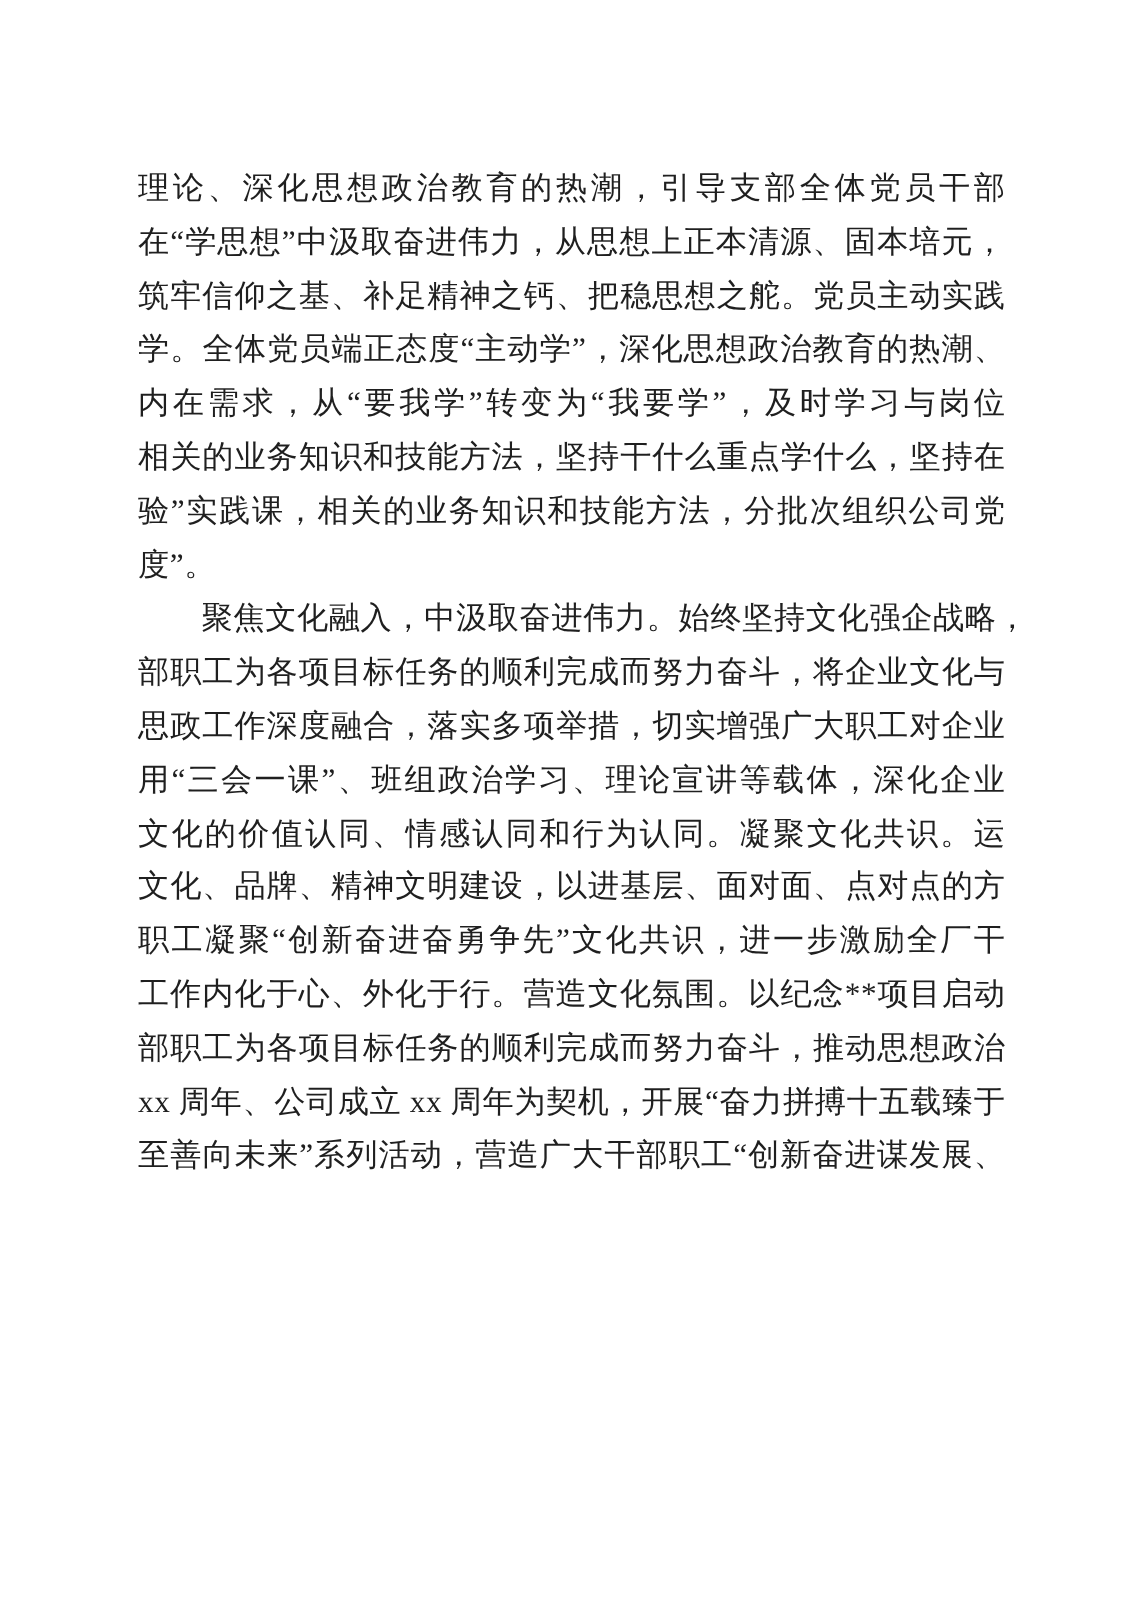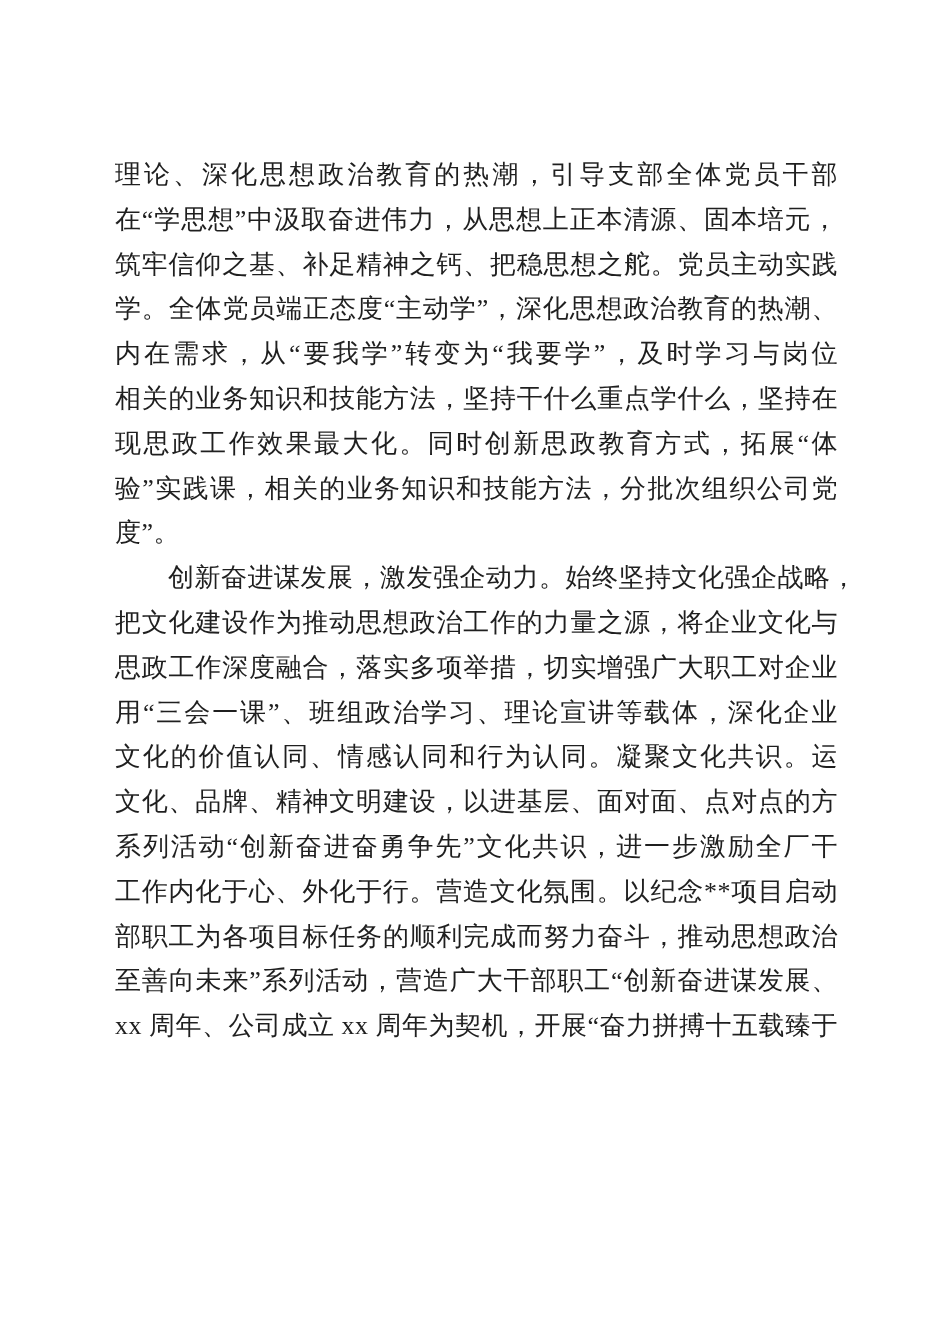--- a/index.html
+++ b/index.html
@@ -14,21 +14,21 @@
   }
   .page {
     position: relative;
     width: 950px;
     height: 1344px;
     background: #ffffff;
   }
   .text-block {
     position: absolute;
     left: 115px;
-    top: 153px;
+    top: 135px;
     width: 723px;
   }
   .text-line {
     font-family: "Liberation Serif", "DejaVu Serif", serif;
     font-size: 26px;
     line-height: 44.8px;
     height: 44.8px;
     color: #1f1f1f;
     white-space: nowrap;
     text-align: justify;
@@ -49,28 +49,27 @@
 <body style="background: rgb(255, 255, 255);">
 
 <div class="page">
   <div class="text-block" id="text-block" style="color: rgb(31, 31, 31);">
       <div class="text-line">理论、深化思想政治教育的热潮，引导支部全体党员干部</div>
       <div class="text-line">在“学思想”中汲取奋进伟力，从思想上正本清源、固本培元，</div>
       <div class="text-line">筑牢信仰之基、补足精神之钙、把稳思想之舵。党员主动实践</div>
       <div class="text-line">学。全体党员端正态度“主动学”，深化思想政治教育的热潮、</div>
       <div class="text-line">内在需求，从“要我学”转变为“我要学”，及时学习与岗位</div>
       <div class="text-line">相关的业务知识和技能方法，坚持干什么重点学什么，坚持在</div>
-      <div class="text-line">现思政工作效果最大化。同时创新思政教育方式，拓展“体</div>
       <div class="text-line">验”实践课，相关的业务知识和技能方法，分批次组织公司党</div>
       <div class="text-line left">度”。</div>
-      <div class="text-line left indent">创新奋进谋发展，激发强企动力。始终坚持文化强企战略，</div>
-      <div class="text-line">把文化建设作为推动思想政治工作的力量之源，将企业文化与</div>
+      <div class="text-line left indent">聚焦文化融入，中汲取奋进伟力。始终坚持文化强企战略，</div>
+      <div class="text-line">部职工为各项目标任务的顺利完成而努力奋斗，将企业文化与</div>
       <div class="text-line">思政工作深度融合，落实多项举措，切实增强广大职工对企业</div>
       <div class="text-line">用“三会一课”、班组政治学习、理论宣讲等载体，深化企业</div>
       <div class="text-line">文化的价值认同、情感认同和行为认同。凝聚文化共识。运</div>
       <div class="text-line">文化、品牌、精神文明建设，以进基层、面对面、点对点的方</div>
-      <div class="text-line">系列活动“创新奋进奋勇争先”文化共识，进一步激励全厂干</div>
+      <div class="text-line">职工凝聚“创新奋进奋勇争先”文化共识，进一步激励全厂干</div>
       <div class="text-line">工作内化于心、外化于行。营造文化氛围。以纪念**项目启动</div>
       <div class="text-line">部职工为各项目标任务的顺利完成而努力奋斗，推动思想政治</div>
+      <div class="text-line">xx 周年、公司成立 xx 周年为契机，开展“奋力拼搏十五载臻于</div>
       <div class="text-line">至善向未来”系列活动，营造广大干部职工“创新奋进谋发展、</div>
-      <div class="text-line">xx 周年、公司成立 xx 周年为契机，开展“奋力拼搏十五载臻于</div>
     </div>
 </div>
 
 </body></html>

